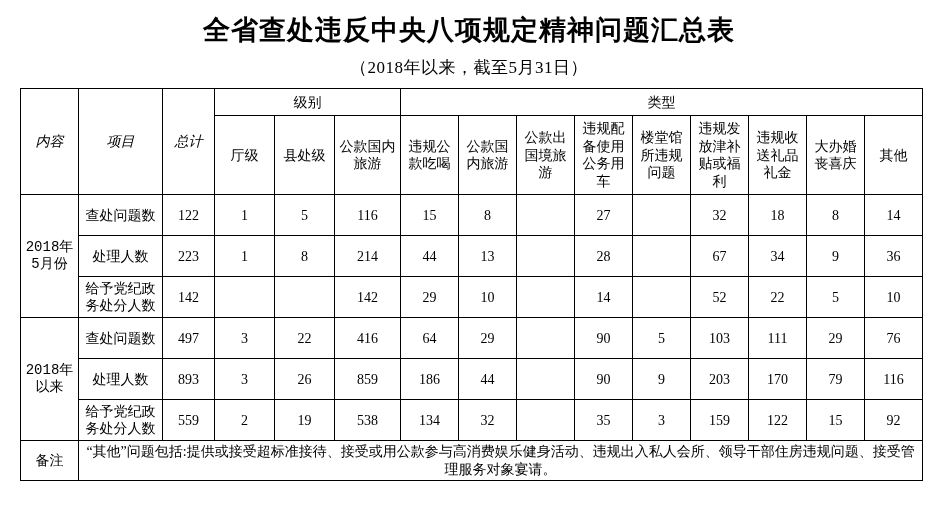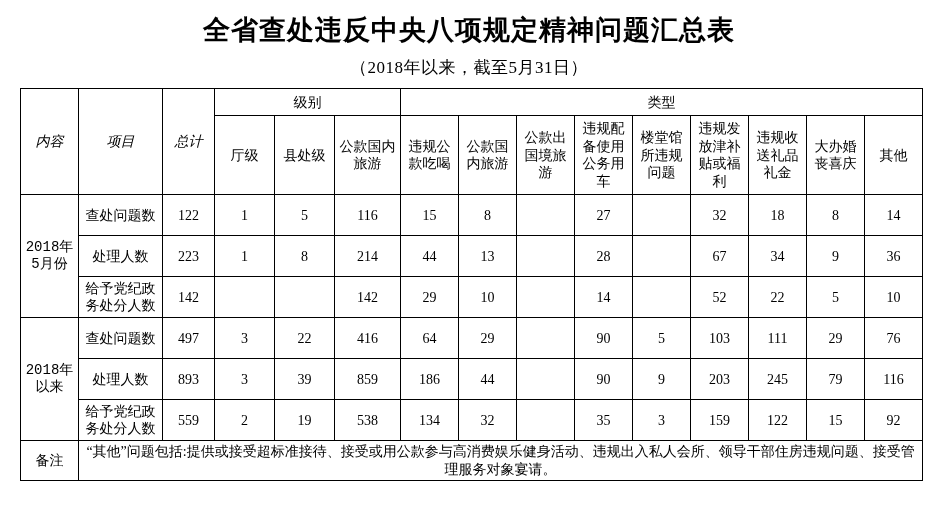--- a/index.html
+++ b/index.html
@@ -211,29 +211,29 @@
         <td class="num">5</td>
         <td class="num">103</td>
         <td class="num">111</td>
         <td class="num">29</td>
         <td class="num">76</td>
       </tr>
       <tr class="data-row">
         <td class="row-label">处理人数</td>
         <td class="num">893</td>
         <td class="num">3</td>
-        <td class="num">39</td>
+        <td class="num">26</td>
         <td class="num">859</td>
         <td class="num">186</td>
         <td class="num">44</td>
         <td class="num"></td>
         <td class="num">90</td>
         <td class="num">9</td>
         <td class="num">203</td>
-        <td class="num">245</td>
+        <td class="num">170</td>
         <td class="num">79</td>
         <td class="num">116</td>
       </tr>
       <tr class="data-row">
         <td class="row-label">给予党纪政务处分人数</td>
         <td class="num">559</td>
         <td class="num">2</td>
         <td class="num">19</td>
         <td class="num">538</td>
         <td class="num">134</td>

